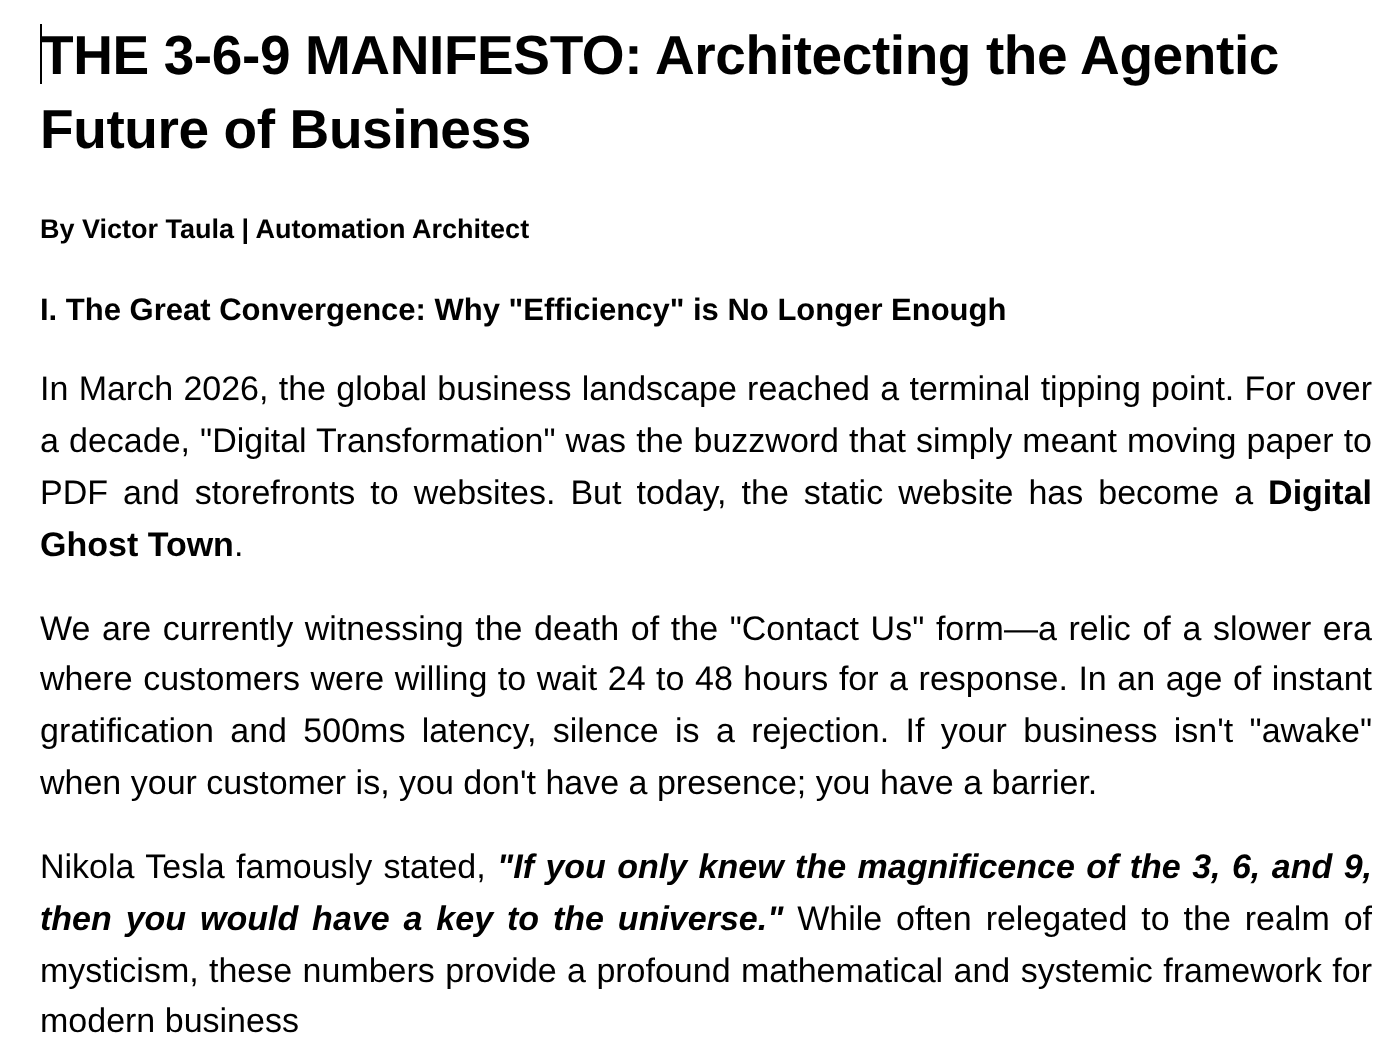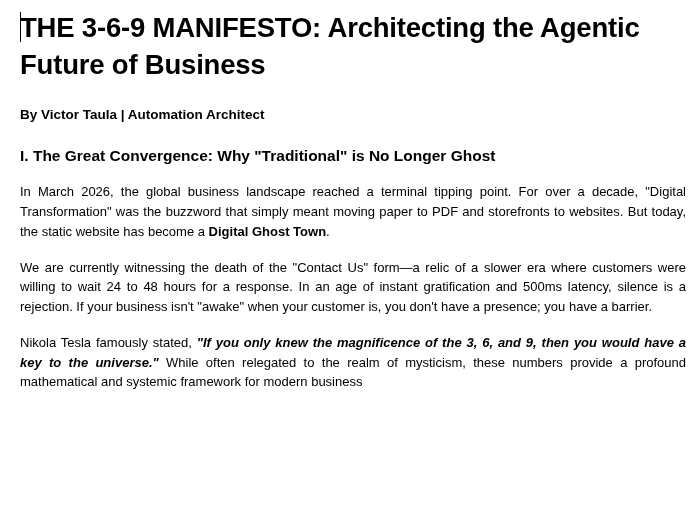--- a/index.html
+++ b/index.html
@@ -43,38 +43,38 @@
     margin-top: 24px;
     margin-bottom: 0;
   }
   h2.section-heading {
     font-size: 15.5px;
     font-weight: bold;
     margin: 24px 0 0 0;
     line-height: 1.3;
   }
   p.body-text {
-    font-size: 13px;
+    font-size: 17px;
     line-height: 1.52;
     text-align: justify;
     margin: 16px 0 0 0;
   }
   b { font-weight: bold; }
   i { font-style: italic; }
 </style>
 </head>
 <body>
 
 <div class="page">
   <div class="caret"></div>
 
   <h1 class="doc-title">THE 3-6-9 MANIFESTO: Architecting the Agentic Future of Business</h1>
 
   <p class="byline">By Victor Taula | Automation Architect</p>
 
-  <h2 class="section-heading">I. The Great Convergence: Why "Traditional" is No Longer Ghost</h2>
+  <h2 class="section-heading">I. The Great Convergence: Why "Efficiency" is No Longer Enough</h2>
 
   <p class="body-text" id="p1">In March 2026, the global business landscape reached a terminal tipping point. For over a decade, "Digital Transformation" was the buzzword that simply meant moving paper to PDF and storefronts to websites. But today, the static website has become a <b>Digital Ghost Town</b>.</p>
   <p class="body-text" id="p2">We are currently witnessing the death of the "Contact Us" form—a relic of a slower era where customers were willing to wait 24 to 48 hours for a response. In an age of instant gratification and 500ms latency, silence is a rejection. If your business isn't "awake" when your customer is, you don't have a presence; you have a barrier.</p>
 
 
   <p class="body-text" id="p4">Nikola Tesla famously stated, <i><b>"If you only knew the magnificence of the 3, 6, and 9, then you would have a key to the universe."</b></i> While often relegated to the realm of mysticism, these numbers provide a profound mathematical and systemic framework for modern business</p>
 </div>
 
 </body></html>

